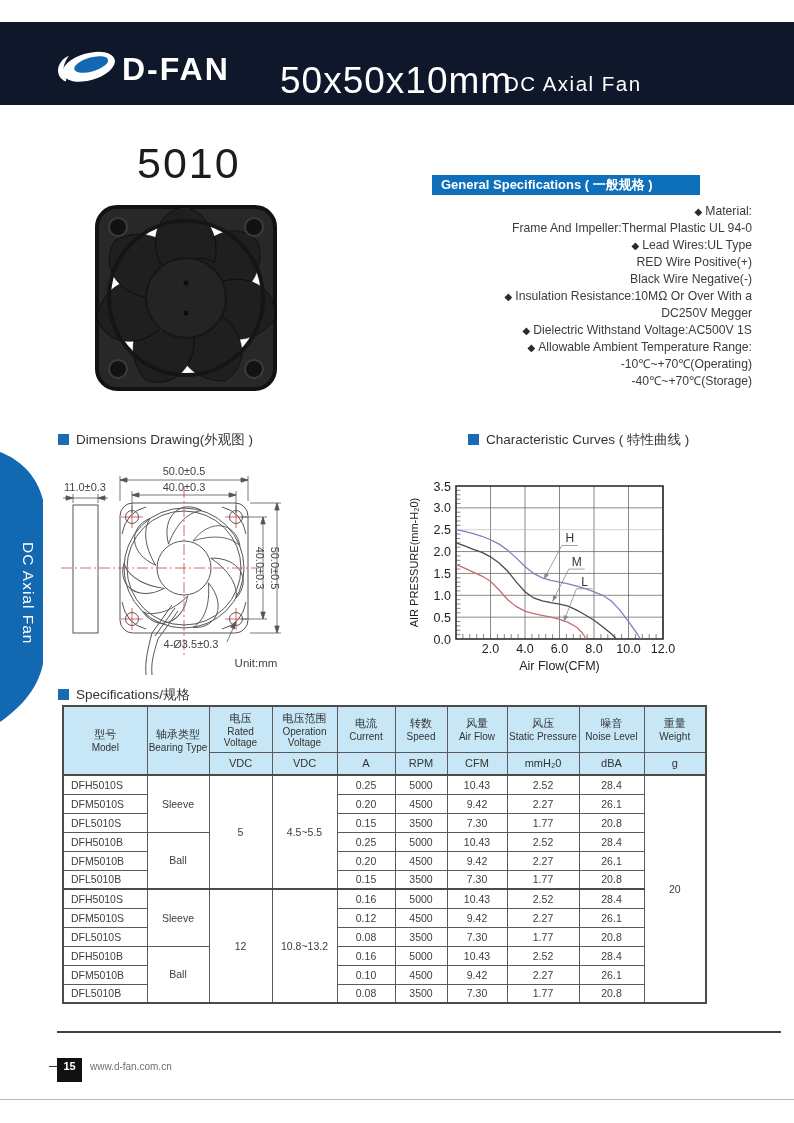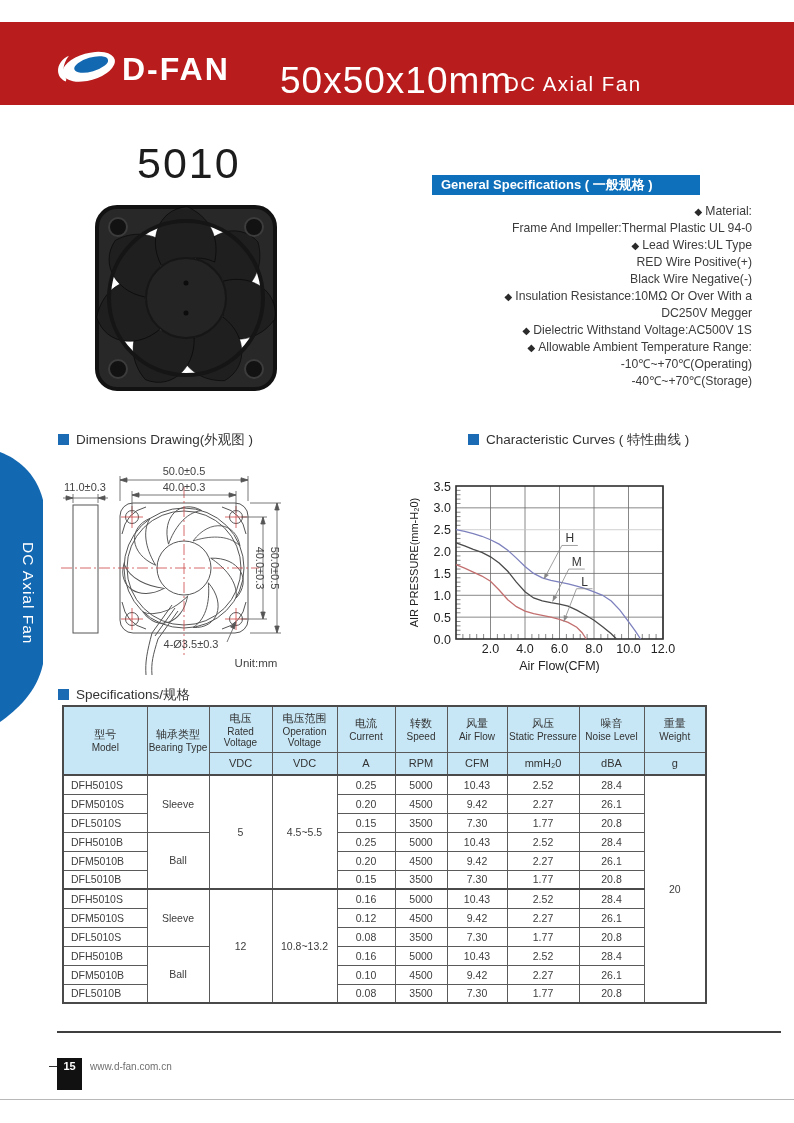--- a/index.html
+++ b/index.html
@@ -1,20 +1,20 @@
 <!DOCTYPE html>
 <html><head>
 <meta charset="utf-8">
 <style>
   * { margin:0; padding:0; box-sizing:border-box; }
   body { background:#888; font-family:"Liberation Sans", sans-serif; }
   .page { position:relative; width:794px; height:1123px; background:#fff; margin:0 auto; overflow:hidden; color:#333; }
 
   
-  .header-bar { position:absolute; left:0; top:22px; width:794px; height:83px; background:#b91c1c; }
+  .header-bar { position:absolute; left:0; top:22px; width:794px; height:83px; background:#0f172a; }
   .brand-name { position:absolute; left:122px; top:29px; font-size:32px; font-weight:bold; color:#fff; letter-spacing:2px; }
   .size-title { position:absolute; left:280px; top:38px; font-size:37px; color:#fff; letter-spacing:1px; }
   .product-title { position:absolute; left:504px; top:50px; font-size:20.5px; color:#fff; letter-spacing:1.5px; }
   .logo-svg { position:absolute; left:56px; top:25px; }
 
   
   .side-tab { position:absolute; left:0; top:450px; width:46px; height:274px; }
   .side-tab-label { position:absolute; left:7px; top:498px; height:190px; width:30px;
      writing-mode:vertical-rl; text-align:center; color:#fff; font-size:15.5px; letter-spacing:1px; }
 
@@ -50,21 +50,21 @@
   .zh { font-size:11px; }
   .en { font-size:10px; line-height:1.12; }
   table.spec tbody td { height:19px; font-size:10.5px; text-align:center; color:#3d3d3d; padding:0; }
   table.spec tbody td.model { text-align:left; padding-left:7px; }
   table.spec tbody tr.sep td { border-top:2px solid #4a4a4a; }
 
   
   .notes-divider { position:absolute; left:57px; top:1031px; width:724px; border-top:2px solid #3f3f3f; }
   .notes-text { position:absolute; left:57px; top:1038px; width:730px; font-size:9.6px; color:#454545; white-space:pre-wrap; }
   .page-badge-dash { position:absolute; left:49px; top:1066px; width:8px; border-top:1px solid #333; }
-  .page-badge { position:absolute; left:57px; top:1058px; width:25px; height:32px; background:#111; color:#fff;
+  .page-badge { position:absolute; left:57px; top:1058px; width:25px; height:24px; background:#111; color:#fff;
      font-size:11px; font-weight:bold; text-align:center; line-height:16px; }
   .website { position:absolute; left:90px; top:1061px; font-size:10px; color:#707070; }
   .bottom-rule { position:absolute; left:0; top:1099px; width:794px; border-top:1px solid #b8b8b8; }
 
   svg text { font-family:"Liberation Sans", sans-serif; }
 </style>
 </head>
 <body>
 
 <div class="page">

